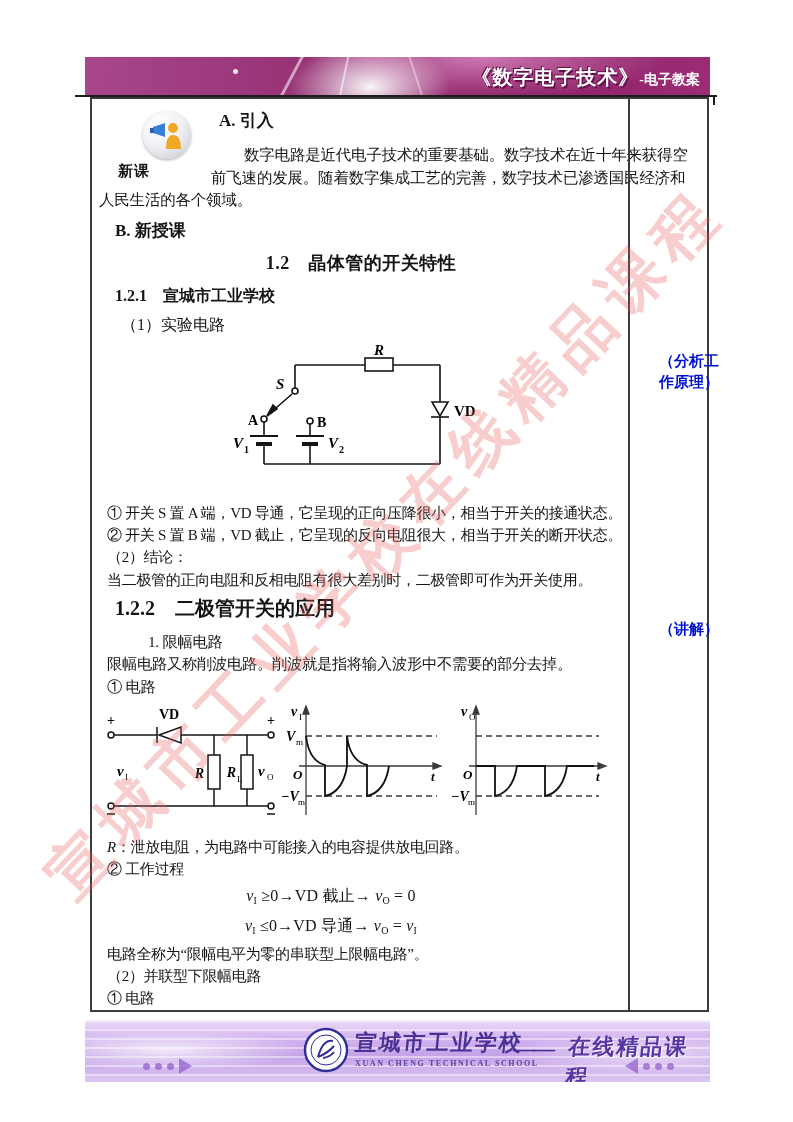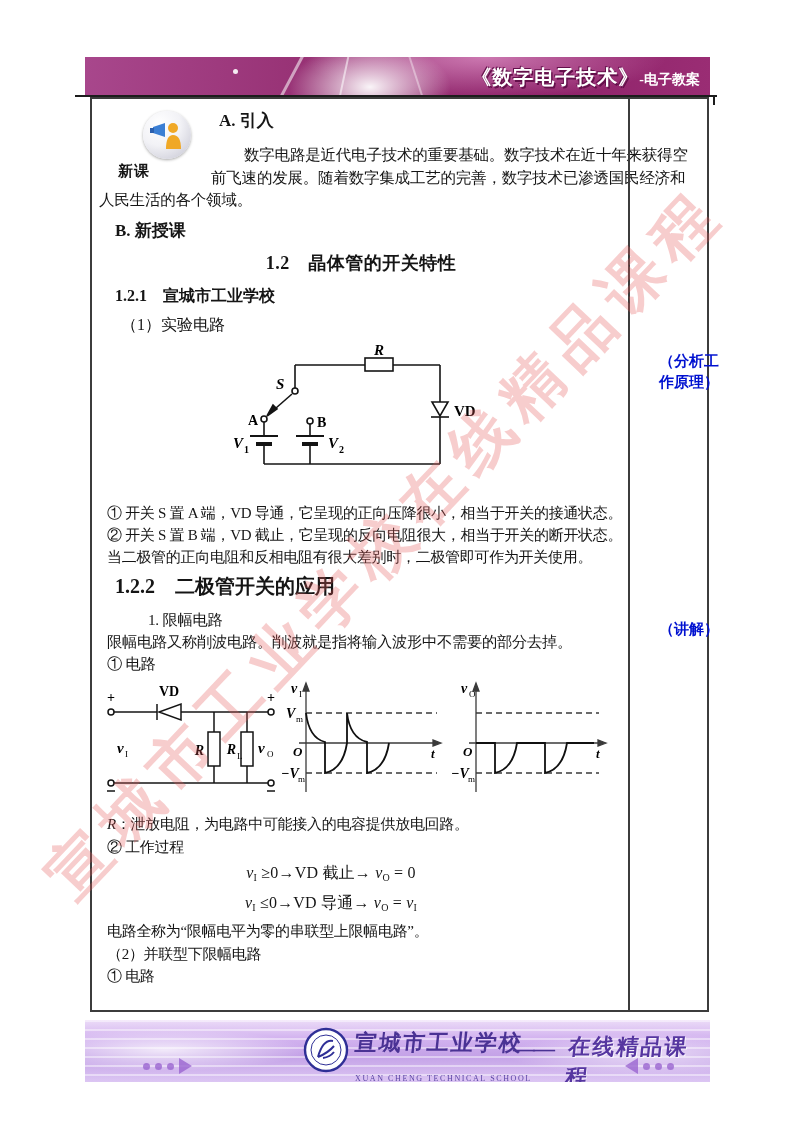--- a/index.html
+++ b/index.html
@@ -72,21 +72,21 @@
   
   .footer { position:absolute; left:85px; top:1020px; width:625px; height:62px; overflow:hidden;
     background:
       repeating-linear-gradient(180deg, rgba(255,255,255,.45) 0 2px, rgba(255,255,255,0) 2px 9px),
       radial-gradient(ellipse 200px 30px at 80px 30px, rgba(255,255,255,.75), rgba(255,255,255,0) 70%),
       radial-gradient(ellipse 200px 30px at 560px 34px, rgba(255,255,255,.6), rgba(255,255,255,0) 70%),
       linear-gradient(180deg, #ecdcf8 0%, #d2b2ef 30%, #c4a2e7 58%, #dcc6f3 100%); }
   .f-logo { position:absolute; left:218px; top:7px; }
   .f-names { position:absolute; left:270px; top:8px; }
   .f-cn { font-size:22px; font-weight:bold; color:#4a3294; transform:skewX(-6deg); letter-spacing:2px; }
-  .f-en { font-size:8px; font-weight:normal; color:#5a44a4; letter-spacing:1.6px; margin-top:16px;text-align:right; }
+  .f-en { font-size:8px; font-weight:bold; color:#5a44a4; letter-spacing:1.6px; margin-top:1px;text-align:right; }
   .f-dash { position:absolute; left:428px; top:16px; font-size:22px; font-weight:bold; color:#4a3294; letter-spacing:-2px; }
   .f-course { position:absolute; left:482px; top:12px; font-size:22px; font-weight:bold; color:#5636a0;
               transform:skewX(-6deg); letter-spacing:2px; text-shadow:1px 1px 0 rgba(255,255,255,.7); }
   .f-decor { position:absolute; top:38px; display:flex; align-items:center; gap:5px; }
   .f-decor.left { left:58px; }
   .f-decor.right { left:540px; }
   .f-dot { width:7px; height:7px; border-radius:50%; background:rgba(150,95,205,.75); }
   .f-tri { width:0; height:0; border-top:8px solid transparent; border-bottom:8px solid transparent; }
   .f-tri.rt { border-left:13px solid rgba(150,95,205,.75); }
   .f-tri.lt { border-right:13px solid rgba(150,95,205,.75); }
@@ -163,20 +163,21 @@
         <text x="85" y="83" font-weight="bold" font-size="14">B</text>
         <text x="1" y="104" class="cvar" font-size="15">V</text>
         <text x="12" y="109" font-size="10" font-weight="bold">1</text>
         <text x="96" y="104" class="cvar" font-size="15">V</text>
         <text x="107" y="109" font-size="10" font-weight="bold">2</text>
         <text x="222" y="72" font-weight="bold" font-size="15">VD</text>
       </svg>
 
       <p class="body-line mt">① 开关 S 置 A 端，VD 导通，它呈现的正向压降很小，相当于开关的接通状态。</p>
       <p class="body-line">② 开关 S 置 B 端，VD 截止，它呈现的反向电阻很大，相当于开关的断开状态。</p>
+      <p class="body-line">（2）结论：</p>
       <p class="body-line">当二极管的正向电阻和反相电阻有很大差别时，二极管即可作为开关使用。</p>
 
       <div class="h-122">1.2.2　二极管开关的应用</div>
       <p class="app-line first">1. 限幅电路</p>
       <p class="app-line">限幅电路又称削波电路。削波就是指将输入波形中不需要的部分去掉。</p>
       <p class="app-line">① 电路</p>
 
       <div class="diagrams2">
 
         <svg width="180" height="115" viewBox="0 0 180 115">

